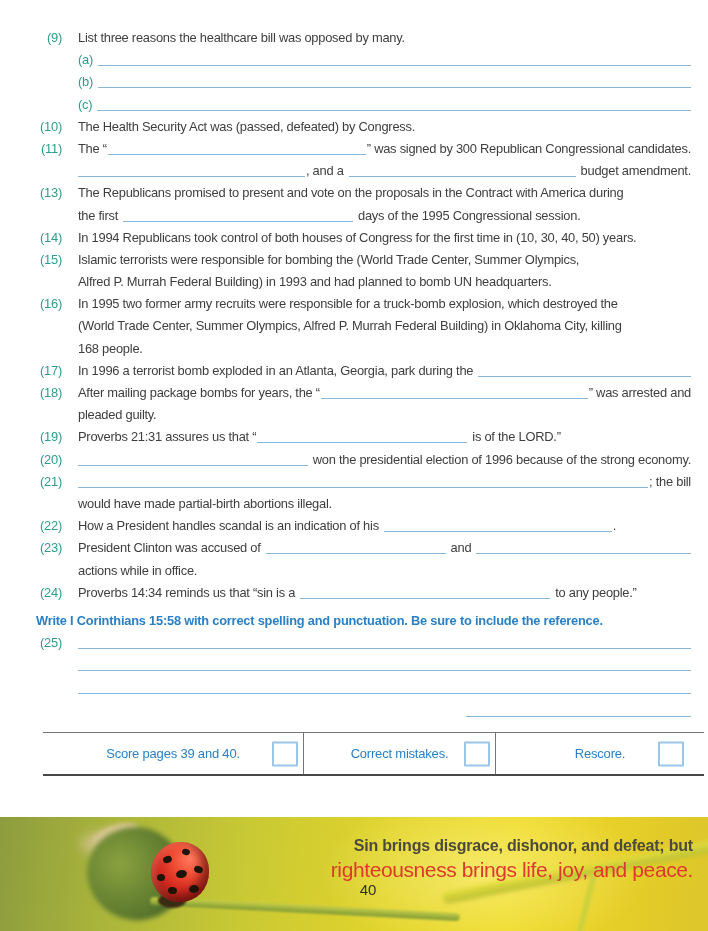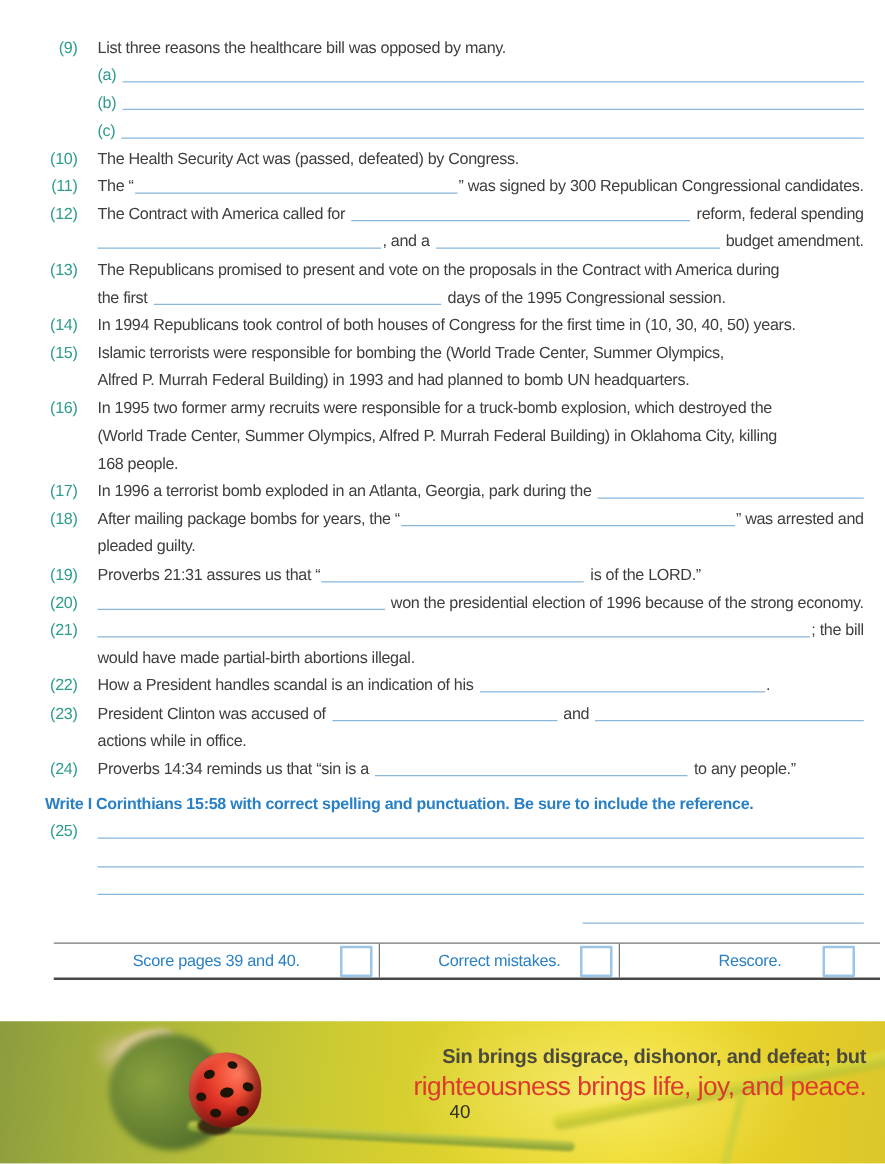--- a/index.html
+++ b/index.html
@@ -25,21 +25,21 @@
   .blank.g{flex:1 1 30px;}
   .qbody .blank:first-child{margin-left:0;}
   .qbody .blank:last-child{margin-right:0;}
 
   
   .write-heading{margin:7px 17px 0 36px;color:var(--blue);font-weight:bold;
                  font-size:12.8px;letter-spacing:-0.2px;line-height:20px;}
   .q25 .qline{height:22.6px;line-height:22.6px;}
 
   
-  .score-table{display:flex;margin:10px 0 0 43px;width:661px;height:30px;box-sizing:border-box;
+  .score-table{display:flex;margin:10px 0 0 43px;width:661px;height:44px;box-sizing:border-box;
                border-top:1.6px solid var(--tableBorder);border-bottom:2.2px solid var(--tableBorderDark);}
   .scell{position:relative;display:flex;align-items:center;justify-content:center;
          color:var(--blue);font-size:13px;letter-spacing:-0.2px;box-sizing:border-box;}
   .scell:nth-child(1){width:260px;}
   .scell:nth-child(2){width:192px;border-left:1.6px solid var(--tableBorder);}
   .scell:nth-child(3){width:209px;border-left:1.6px solid var(--tableBorder);}
   .sbox{position:absolute;right:5px;top:50%;transform:translateY(-50%);
         width:22px;height:21px;border:2px solid var(--boxBorder);background:#fff;border-radius:1px;}
   .scell:nth-child(3) .sbox{right:20px;}
 
@@ -114,28 +114,20 @@
       </div>
       <div class="qline">
         <span class="numcol">(11)</span>
         <span class="qbody">
           <span class="t">The “</span>
           <span class="blank g" style="margin-right: 1px; margin-left: 1px;"></span>
           <span class="t">” was signed by 300 Republican Congressional candidates.</span>
         </span>
       </div>
       <div class="qline">
-        <span class="numcol">(12)</span>
-        <span class="qbody">
-          <span class="t">The Contract with America called for</span>
-          <span class="blank g"></span>
-          <span class="t">reform, federal spending</span>
-        </span>
-      </div>
-      <div class="qline">
         <span class="numcol">​</span>
         <span class="qbody">
           <span class="blank g" style="margin-right: 1px;"></span>
           <span class="t">, and a</span>
           <span class="blank g"></span>
           <span class="t">budget amendment.</span>
         </span>
       </div>
       <div class="qline">
         <span class="numcol">(13)</span>

